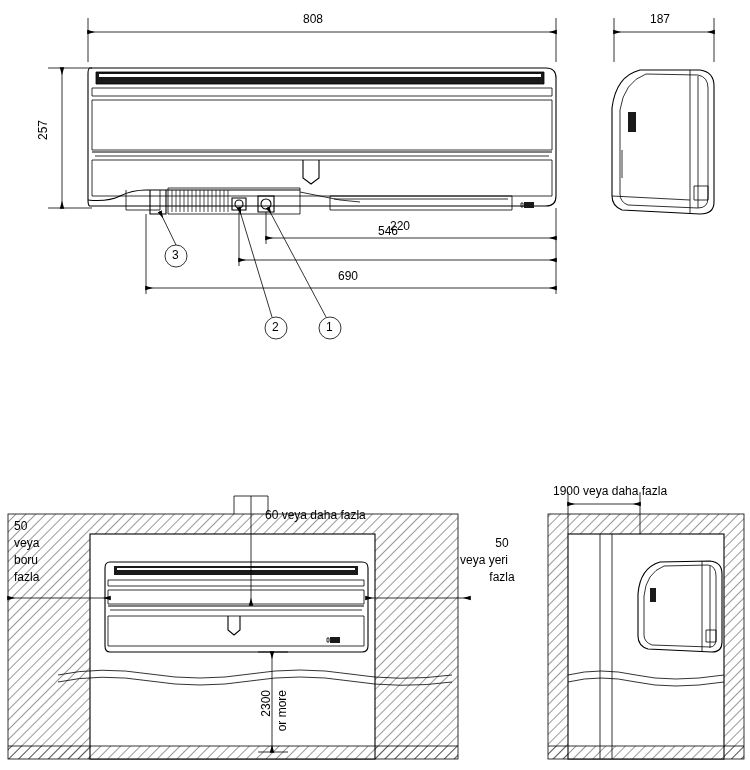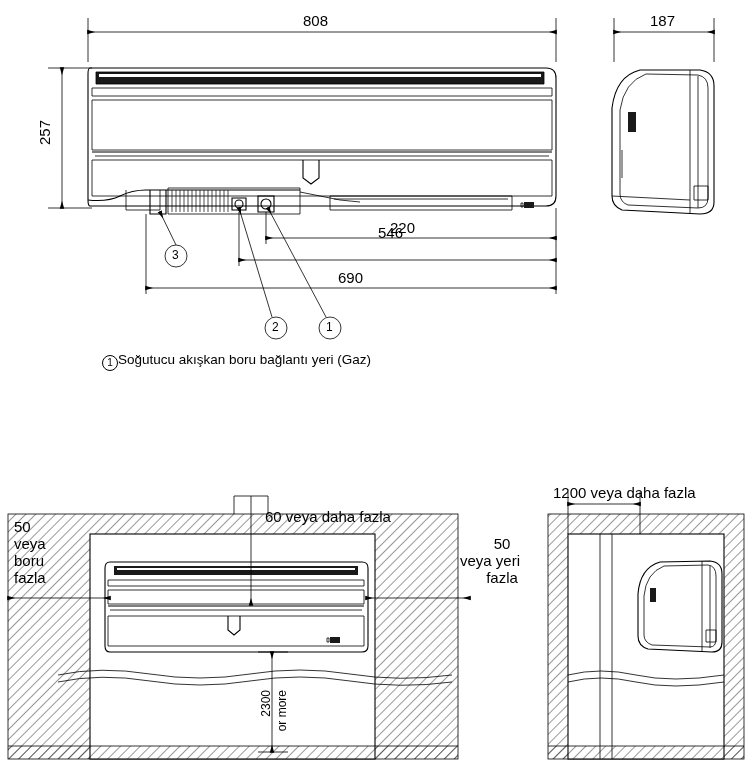--- a/index.html
+++ b/index.html
@@ -1,19 +1,19 @@
 <!DOCTYPE html>
 <html><head>
 <meta charset="utf-8">
 <style>
   html,body{margin:0;padding:0;background:#ffffff;}
   body{width:750px;height:770px;position:relative;font-family:"Liberation Sans",sans-serif;color:#000;}
   #stage{position:absolute;left:0;top:0;width:750px;height:770px;overflow:hidden;}
   .abs{position:absolute;}
-  .dimtxt{font-size:15px;color:#000;white-space:nowrap;}
+  .dimtxt{font-size:12px;color:#000;white-space:nowrap;}
   .legend{font-size:13.5px;line-height:19px;white-space:nowrap;}
   .circnum{display:inline-block;width:14px;height:14px;border:1px solid #000;border-radius:50%;
            font-size:10px;line-height:14px;text-align:center;vertical-align:-2px;}
   .vert{writing-mode:vertical-rl;transform:rotate(180deg);}
   svg{display:block;}
   .ln{stroke:#000;fill:none;}
   .thin{stroke-width:0.8;}
   .med{stroke-width:1.1;}
   .fillblk{fill:#1a1a1a;}
   .fillwht{fill:#ffffff;}
@@ -138,23 +138,20 @@
   <div class="abs dimtxt vert" style="left:36px;top:120px;">257</div>
   <div class="abs dimtxt" style="left:650px;top:12px;">187</div>
   <div class="abs dimtxt" style="left:390px;top:219px;">220</div>
   <div class="abs dimtxt" style="left:378px;top:224px;">546</div>
   <div class="abs dimtxt" style="left:338px;top:269px;">690</div>
   <div class="abs dimtxt" style="left:172px;top:248px;font-size:12px;">3</div>
   <div class="abs dimtxt" style="left:272px;top:320px;font-size:12px;">2</div>
   <div class="abs dimtxt" style="left:326px;top:320px;font-size:12px;">1</div>
 
   <div class="abs" style="left:102px;top:350px;">
-    <div class="legend">
-      <span class="circnum">1</span><span>Soğutucu akışkan boru bağlantı yeri (Gaz)</span>
-    </div>
   </div>
 
   <svg class="abs" style="left:0;top:470px;" width="750" height="300">
     <defs>
       <marker id="arrC" markerWidth="10" markerHeight="8" refX="9" refY="4" orient="auto">
         <path d="M0,4 L10,1.2 L10,6.8 Z" fill="#000"></path>
       </marker>
       <marker id="arrD" markerWidth="10" markerHeight="8" refX="1" refY="4" orient="auto">
         <path d="M10,4 L0,1.2 L0,6.8 Z" fill="#000"></path>
       </marker>
@@ -226,17 +223,17 @@
     <div>50</div>
     <div>veya</div>
     <div>boru</div>
     <div>fazla</div>
   </div>
   <div class="abs dimtxt" style="left:460px;top:535px;line-height:17px;width:84px;">
     <div style="text-align:center;">50</div>
     <div>veya yeri</div>
     <div style="text-align:center;">fazla</div>
   </div>
-  <div class="abs dimtxt" style="left:553px;top:484px;">1200 veya daha fazla</div>
+  <div class="abs dimtxt" style="left:553px;top:484px;">1900 veya daha fazla</div>
   <div class="abs dimtxt vert" style="left:259px;top:690px;font-size:12px;">2300</div>
   <div class="abs dimtxt vert" style="left:275px;top:690px;font-size:12px;">or more</div>
 
 </div>
 
 </body></html>

